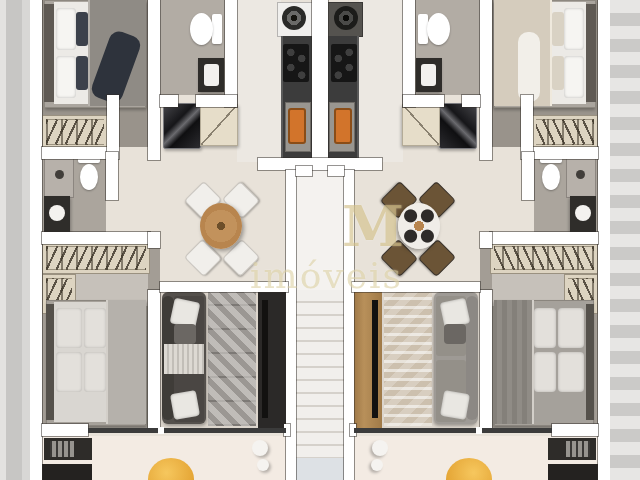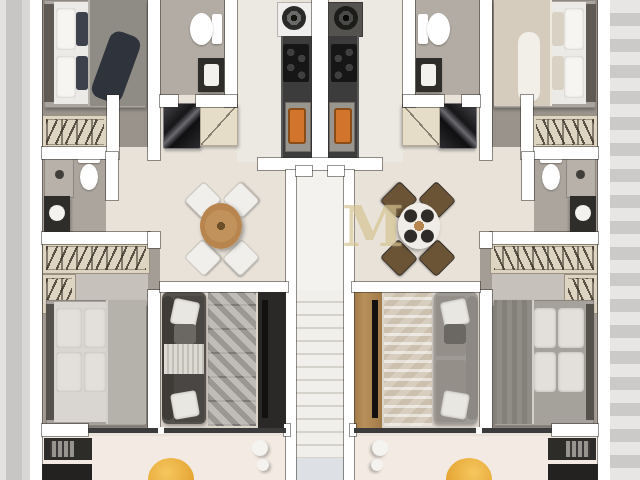--- a/index.html
+++ b/index.html
@@ -411,14 +411,15 @@
     <div class="w" style="left:256px;top:170px;width:10px;height:310px;"></div>
     <div class="w" style="left:130px;top:282px;width:128px;height:10px;"></div>
     <div class="w" style="left:12px;top:424px;width:46px;height:12px;"></div>
     <div class="w" style="left:254px;top:424px;width:6px;height:12px;"></div>
     <div class="ab door-track"></div>
     <div class="ab door-post"></div>
     <div class="ab stair-tab"></div>
   </div>
 
   <div class="wm wm-m">M</div>
+  <div class="wm wm-imoveis">imóveis</div>
 
 </div>
 
 </body></html>

